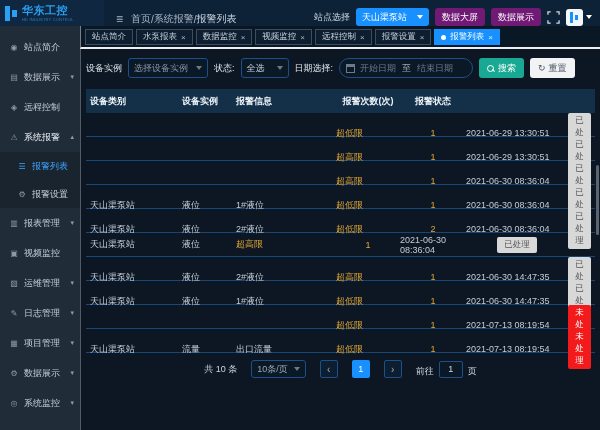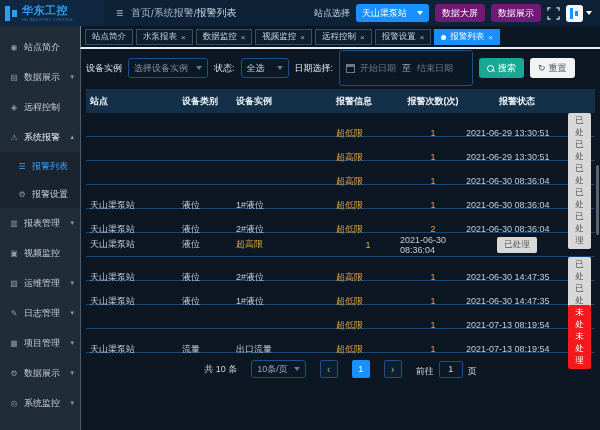--- a/index.html
+++ b/index.html
@@ -2,21 +2,21 @@
 <html><head>
 <meta charset="utf-8">
 <style>
   * { margin:0; padding:0; box-sizing:border-box; }
   html,body { width:600px; height:430px; overflow:hidden; }
   body {
     font-family:"Liberation Sans", sans-serif;
     background:#0a141f; color:#c9d4df; position:relative; font-size:9px;
   }
   
-  .header { position:absolute; top:0; left:0; right:0; height:26px; background:#0d2137; display:flex; align-items:center; z-index:5; }
+  .header { position:absolute; top:0; left:0; right:0; height:26px; background:#0d2137; display:flex; align-items:flex-end; z-index:5; }
   .logo { width:104px; height:26px; background:#0f2741; display:flex; align-items:center; padding-left:5px; gap:4px; flex:none; }
   .logo-mark { width:13px; height:15px; position:relative; flex:none; }
   .logo-mark i { position:absolute; background:#2aa0f2; }
   .logo-mark i:nth-child(1){ left:0; top:0; width:5px; height:15px; }
   .logo-mark i:nth-child(2){ left:7px; top:4px; width:5px; height:7px; }
   .logo-texts { display:flex; flex-direction:column; line-height:1; }
   .logo-title { color:#2aa0f2; font-weight:bold; font-size:11px; letter-spacing:.5px; }
   .logo-sub { color:#2a7fc0; font-size:4px; margin-top:2px; letter-spacing:.2px; }
   .menu-toggle { color:#aeb9c4; font-size:12px; margin:0 8px 0 12px; cursor:pointer; }
   .breadcrumb { display:flex; align-items:center; color:#aab6c2; font-size:10px; }
@@ -49,21 +49,21 @@
   .tab .dot { width:5px; height:5px; border-radius:50%; background:#fff; }
   
   .content { position:absolute; left:80px; top:49px; right:0; bottom:0; background:#0d1724; border-left:1px solid #515b66; padding:7px 5px 0 5px; }
   
   .filterbar { display:flex; align-items:center; gap:6px; height:24px; margin-bottom:9px; }
   .flabel { color:#dde5ec; white-space:nowrap; }
   .select { background:#0b1826; border:1px solid #1d4f8a; border-radius:3px; height:20px; display:flex; align-items:center; justify-content:space-between; padding:0 5px; color:#8795a5; cursor:pointer; }
   .select .caret { width:0; height:0; border-left:3px solid transparent; border-right:3px solid transparent; border-top:4px solid #6c7a8a; }
   .sel-device { width:80px; }
   .sel-status { width:48px; color:#c6d1dc; }
-  .datebox { background:#0b1826; border:1px solid #1d4f8a; border-radius:3px; height:36px; display:flex; align-items:center; gap:5px; padding:0 6px; width:134px; cursor:pointer; }
+  .datebox { background:#0b1826; border:1px solid #1d4f8a; border-radius:10px; height:20px; display:flex; align-items:center; gap:5px; padding:0 6px; width:134px; cursor:pointer; }
   .cal-icon { width:9px; height:9px; border:1px solid #6c7a8a; border-top-width:3px; flex:none; }
   .datebox .ph { color:#6c7a8a; }
   .datebox .to { color:#98a6b4; margin:0 1px; }
   .btn-search { background:#18a893; color:#fff; border:none; border-radius:3px; height:20px; padding:0 8px; display:flex; align-items:center; gap:4px; font-size:9px; font-family:inherit; cursor:pointer; }
   .mag { width:7px; height:7px; position:relative; flex:none; }
   .mag::before{ content:""; position:absolute; left:0; top:0; width:5px; height:5px; border:1px solid #fff; border-radius:50%; }
   .mag::after{ content:""; position:absolute; left:5px; top:5px; width:3px; height:1px; background:#fff; transform:rotate(45deg); }
   .btn-reset { background:#f2f3f5; color:#4a5560; border:none; border-radius:3px; height:20px; padding:0 8px; display:flex; align-items:center; gap:3px; font-size:9px; font-family:inherit; cursor:pointer; }
   
   .thead, .tr { display:grid; grid-template-columns:92px 54px 100px 64px 66px 102px 1fr; align-items:center; padding:0 4px; }
@@ -251,21 +251,20 @@
       <span>搜索</span>
     </button>
     <button class="btn-reset">
       <span>↻</span>
       <span>重置</span>
     </button>
   </div>
 
   <div class="table">
     <div class="thead">
-      <div>站点</div>
       <div>设备类别</div>
       <div>设备实例</div>
       <div>报警信息</div>
       <div class="col-count">报警次数(次)</div>
       <div class="col-status">报警状态</div>
     </div>
 
     <div class="tr">
       <div class="td"></div>
       <div class="td"></div>

